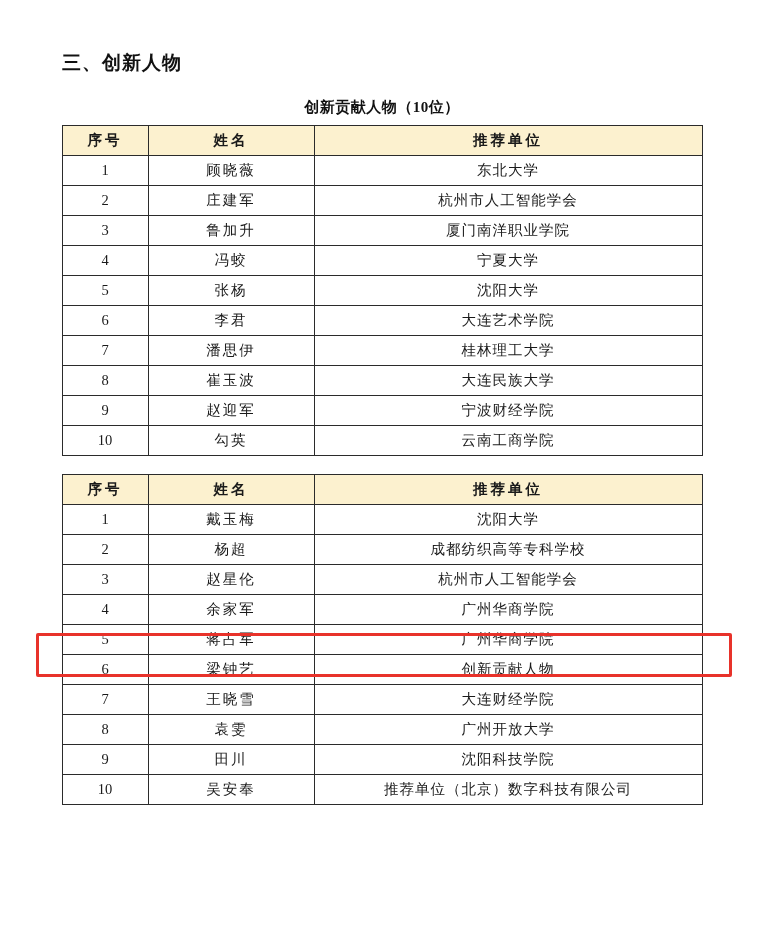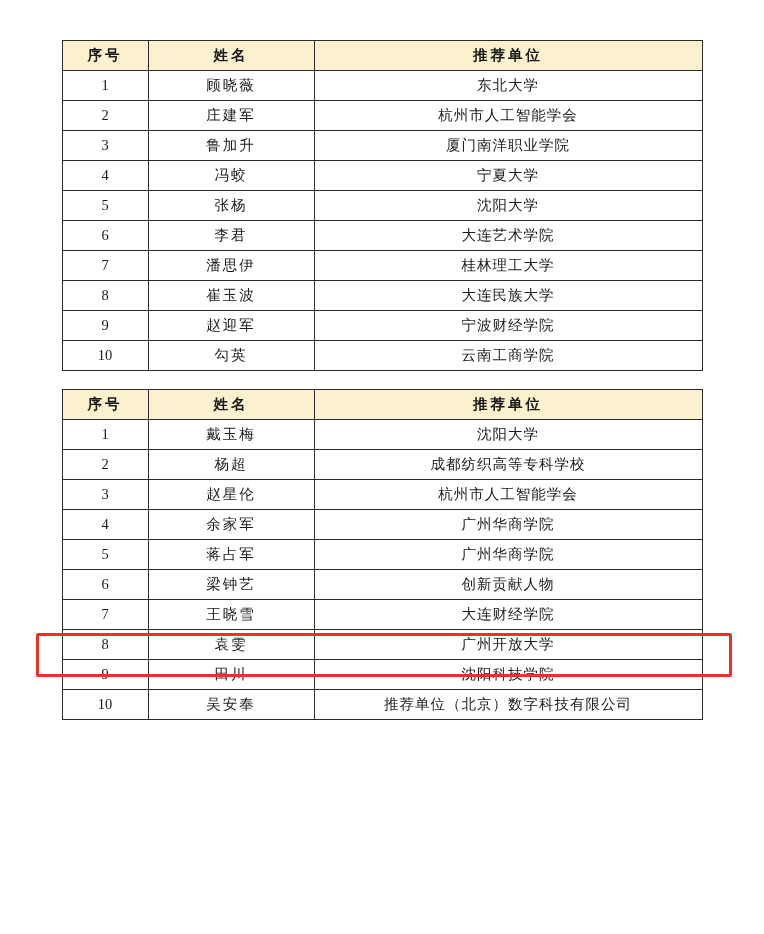--- a/index.html
+++ b/index.html
@@ -76,22 +76,24 @@
     border: 3px solid #e8322a;
     border-radius: 2px;
     pointer-events: none;
   }
 </style>
 </head>
 <body>
 
 <div class="page">
 
+  <div class="section-heading">三、创新人物</div>
 
   <div class="table-block">
+    <div class="table-title">创新贡献人物（10位）</div>
     <table class="list-table">
       <colgroup>
         <col class="c-index">
           <col class="c-name">
           <col class="c-org">
       </colgroup>
       <thead>
         <tr>
           <th>序号</th>
           <th>姓名</th>

